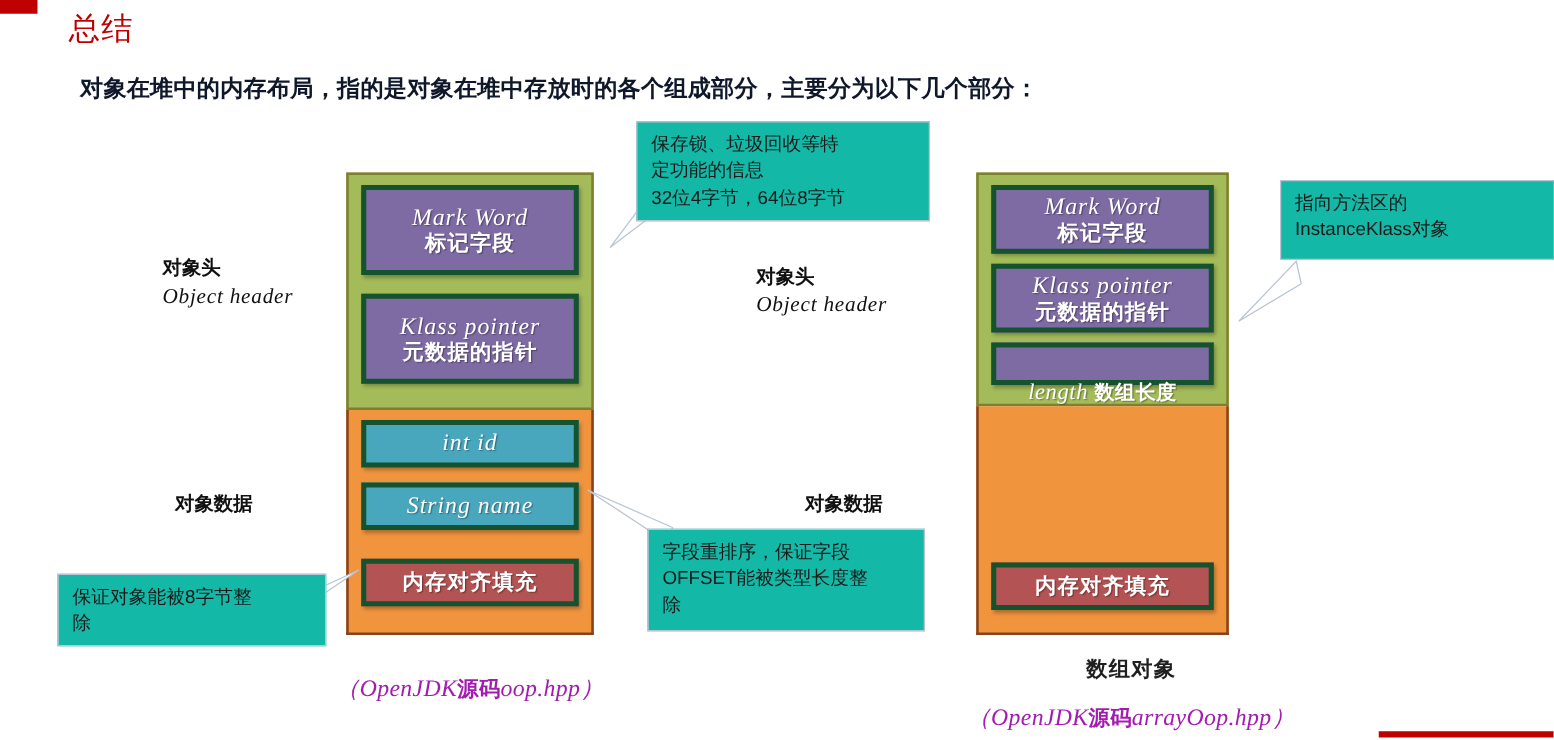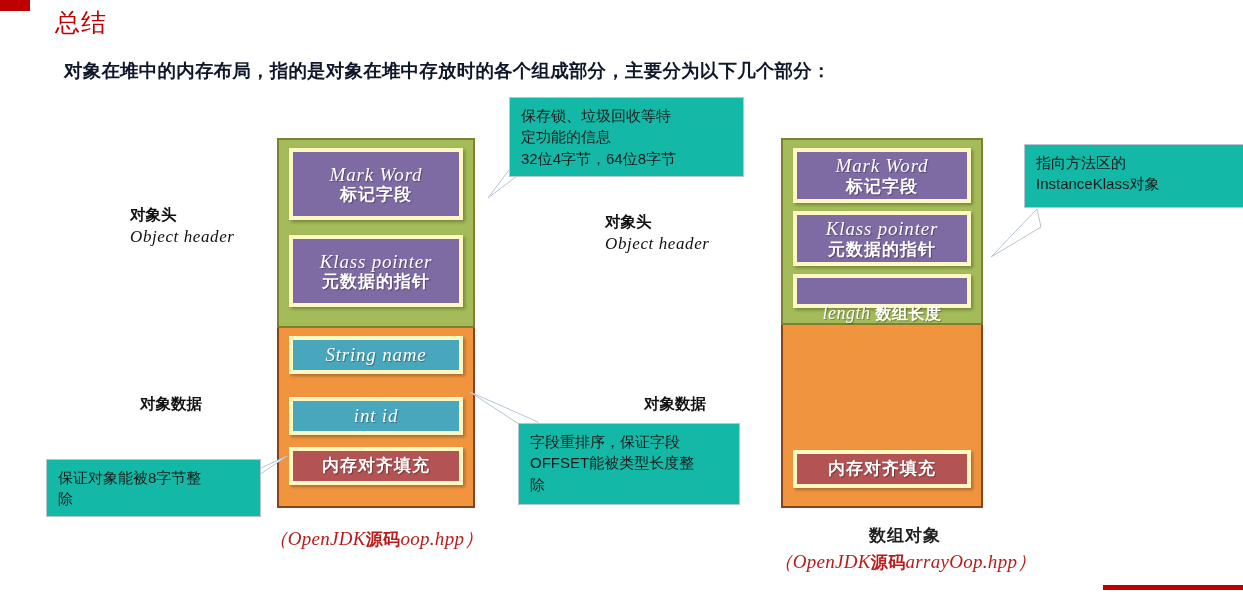--- a/index.html
+++ b/index.html
@@ -72,21 +72,21 @@
   .data-block {
     background: #f0943e;
     border: 2px solid #86431d;
     border-top: none;
     box-sizing: border-box;
     padding: 8px 10px;
     position: relative;
   }
   .field {
     box-sizing: border-box;
-    border: 4px solid #fef9c3;
+    border: 4px solid #14532d;
     text-align: center;
     color: #ffffff;
     font-family: "Liberation Serif", "DejaVu Serif", serif;
     font-style: italic;
     line-height: 1.12;
     box-shadow: 2px 2px 3px rgba(0,0,0,0.28);
     display: flex;
     flex-direction: column;
     align-items: center;
     justify-content: center;
@@ -126,25 +126,25 @@
   }
   .caption .cn {
     display: block;
     font-weight: bold;
     font-size: 17px;
     color: #1f1f1f;
     letter-spacing: 1px;
   }
   .caption .src {
     display: block;
-    margin-top: 2px;
+    margin-top: 14px;
     font-family: "Liberation Serif", "DejaVu Serif", serif;
     font-style: italic;
     font-size: 19px;
-    color: #b91c1c;
+    color: #a21caf;
     letter-spacing: 0.3px;
   }
   .caption .src b {
     font-family: "Liberation Sans", "DejaVu Sans", sans-serif;
     font-style: normal;
     font-size: 17px;
   }
 
   
   .callout {
@@ -183,25 +183,25 @@
     <div class="field purple" style="height:72px; margin-bottom:15px;">
       <span class="en">Mark Word</span>
       <span class="cn">标记字段</span>
     </div>
     <div class="field purple" style="height:72px;">
       <span class="en">Klass pointer</span>
       <span class="cn">元数据的指针</span>
     </div>
   </div>
   <div class="data-block" style="height:180px;">
+    <div class="field teal" style="height:38px; margin-bottom:12px;">
+      <span class="en">int id</span>
+    </div>
     <div class="field teal" style="height:38px; margin-bottom:23px;">
       <span class="en">String name</span>
-    </div>
-    <div class="field teal" style="height:38px; margin-bottom:12px;">
-      <span class="en">int id</span>
     </div>
     <div class="field darkred" style="height:38px;">
       <span class="cn">内存对齐填充</span>
     </div>
   </div>
 </div>
 
 <div class="caption abs" style="left:240px; top:524px; width:272px;">
   <span class="src"><span>（OpenJDK</span><b>源码</b><span>oop.hpp）</span></span>
 </div>

